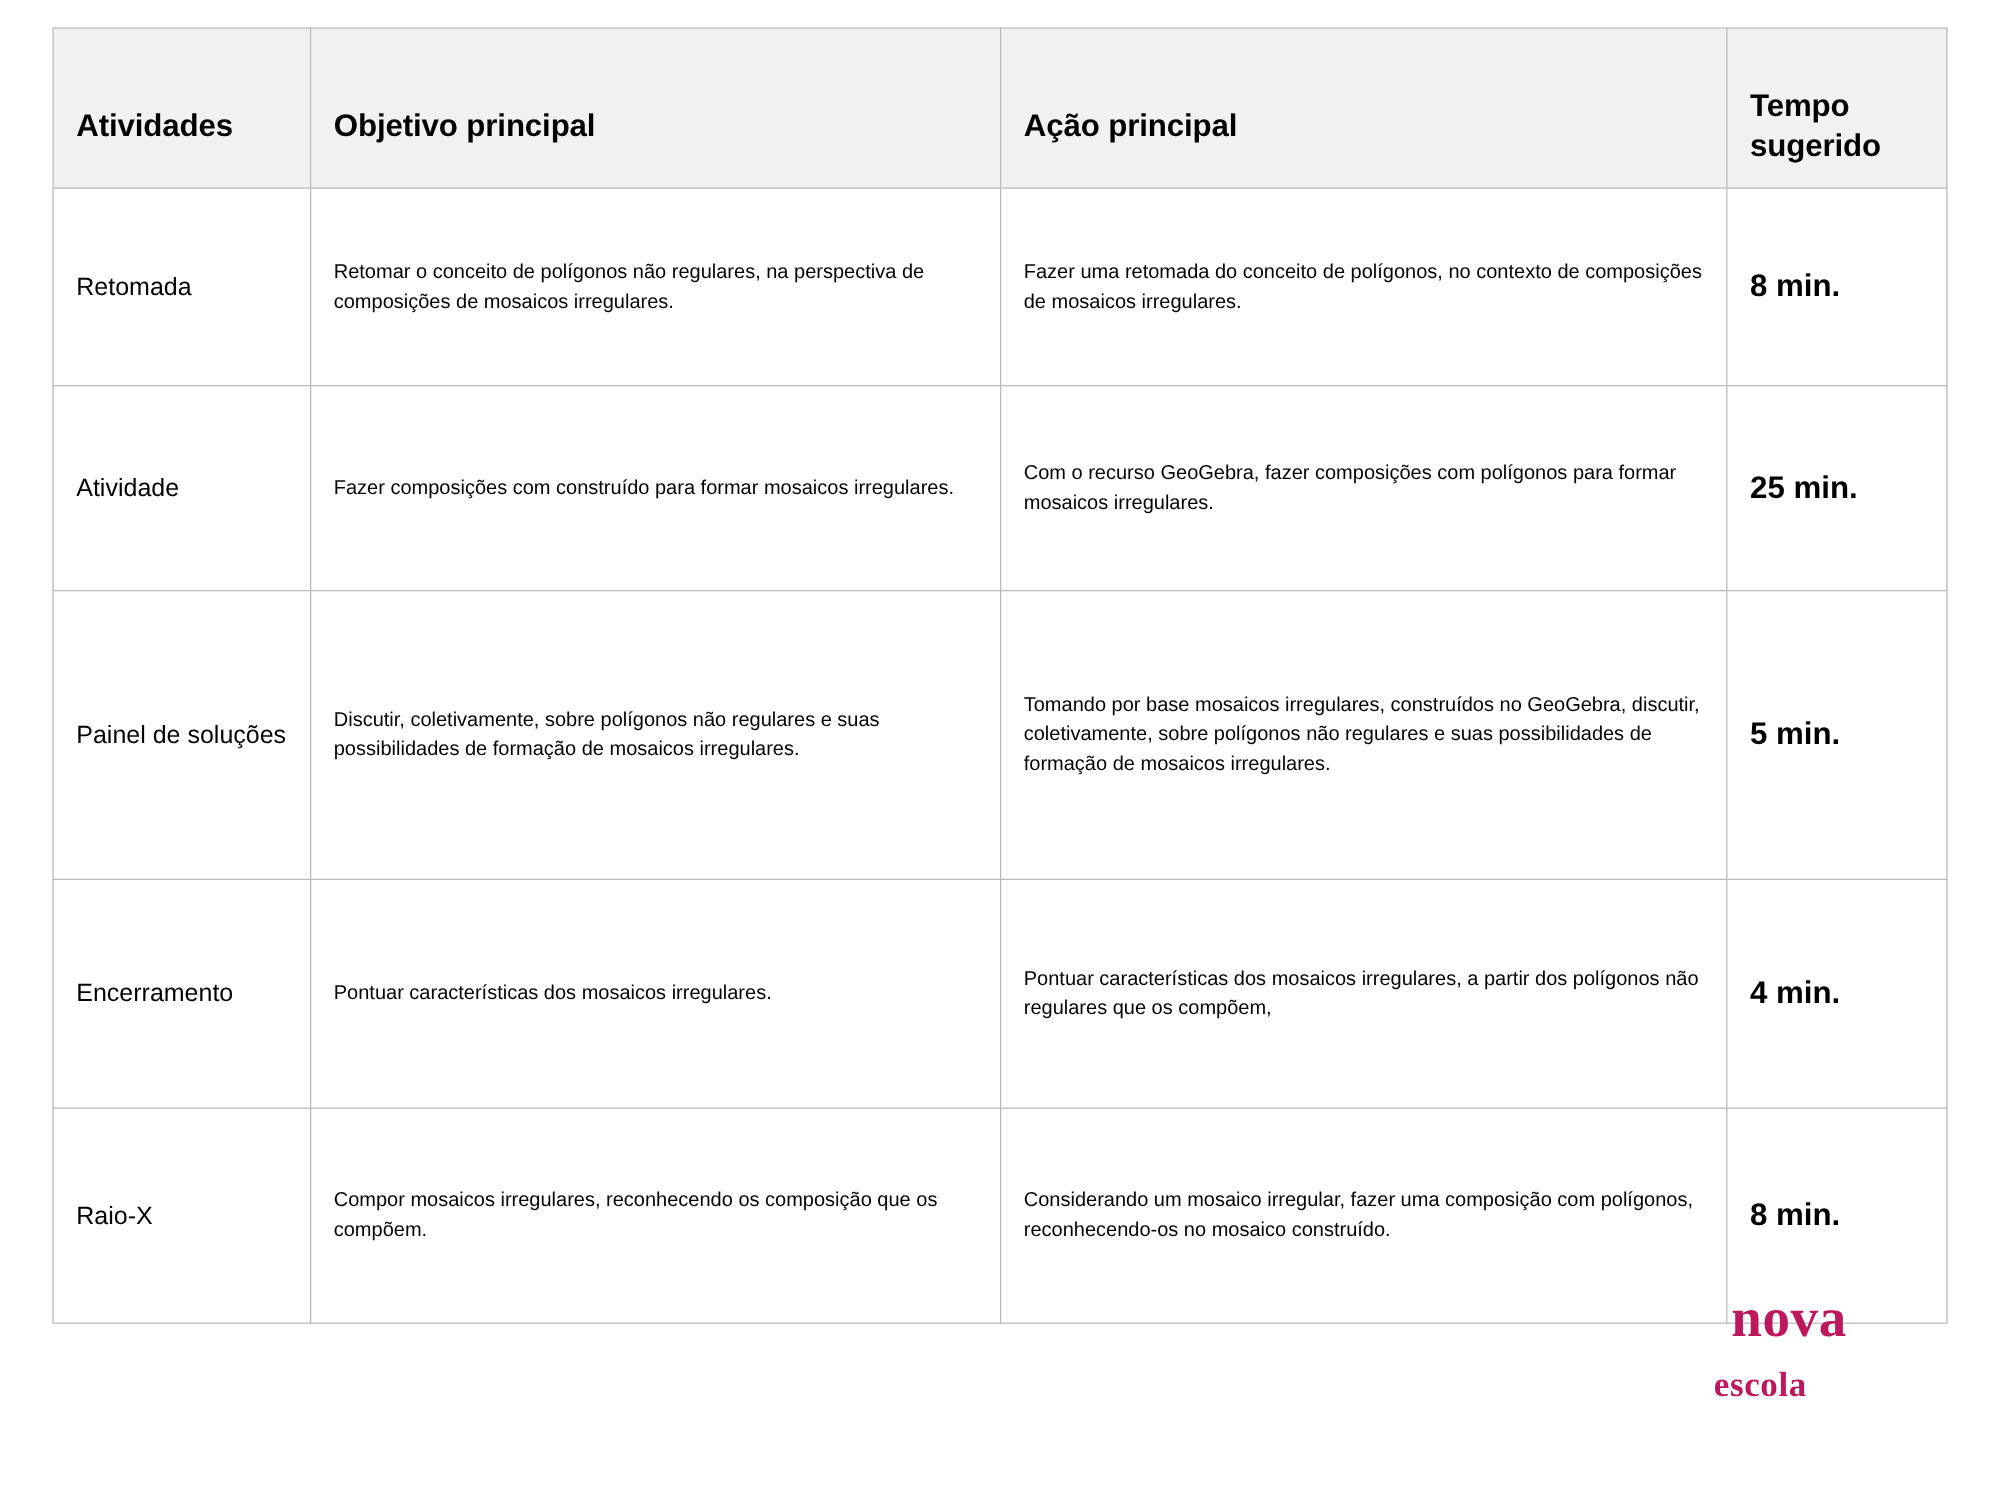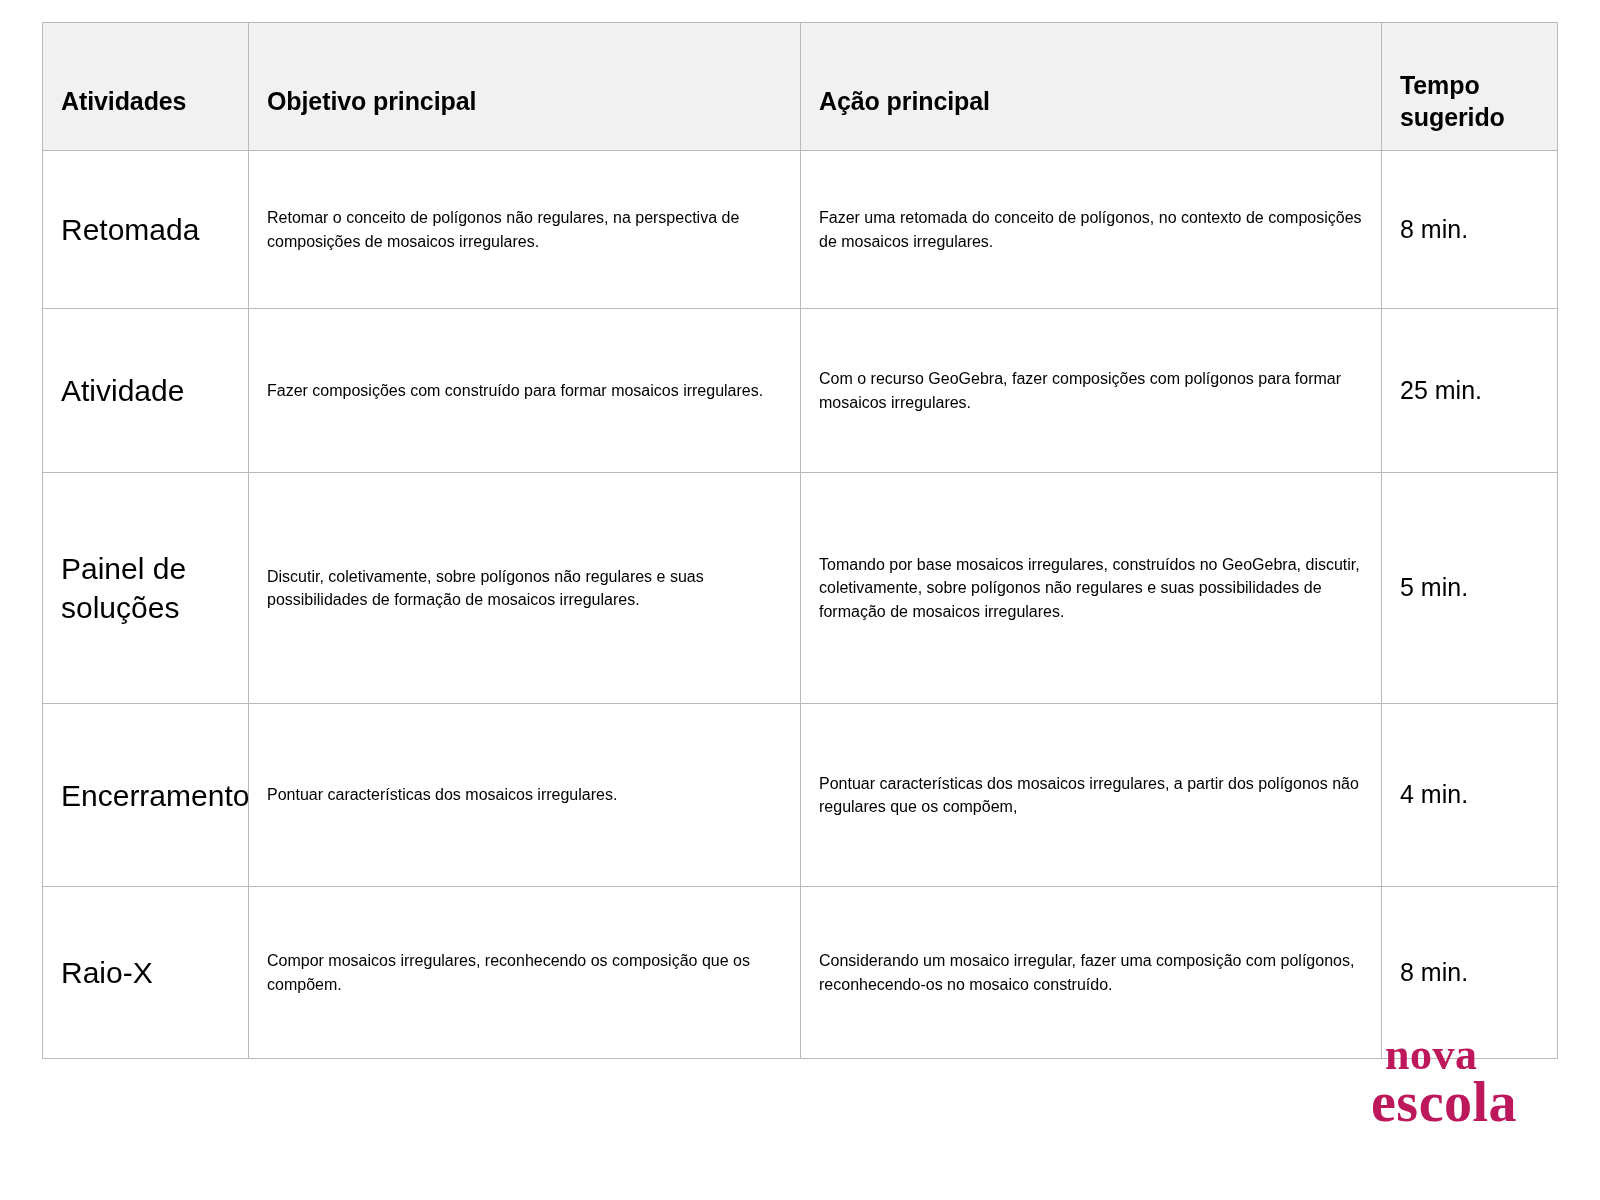--- a/index.html
+++ b/index.html
@@ -59,38 +59,38 @@
   .th-inner {
     font-size: 25px;
     font-weight: bold;
     line-height: 1.28;
     padding: 28px 18px 0 18px;
     letter-spacing: -0.1px;
   }
   thead tr { height: 128px; }
 
   .cell-act {
-    font-size: 30px;
+    font-size: 20px;
     line-height: 1.3;
     font-weight: normal;
     padding: 0 18px;
   }
 
   .cell-text {
     font-size: 16px;
     line-height: 1.45;
     font-weight: normal;
     padding: 0 18px;
     white-space: pre-line;
   }
 
   .cell-time {
     font-size: 25px;
     line-height: 1.35;
-    font-weight: normal;
+    font-weight: bold;
     padding: 0 18px;
   }
 
   tbody tr.r1 { height: 158px; }
   tbody tr.r2 { height: 164px; }
   tbody tr.r3 { height: 231px; }
   tbody tr.r4 { height: 183px; }
   tbody tr.r5 { height: 172px; }
 
   .logo {
@@ -106,23 +106,24 @@
     user-select: none;
   }
   .logo .l1 {
     display: block;
     font-size: 44px;
     letter-spacing: 0.5px;
     padding-left: 18px;
   }
   .logo .l2 {
     display: block;
-    font-size: 56px;
+    font-size: 28px;
     letter-spacing: 0.5px;
     padding-left: 4px;
+    margin-top: 20px;
   }
 </style>
 </head>
 <body>
 
 <div class="page">
 
   <div class="table-wrap">
     <table class="plan">
       <colgroup>

